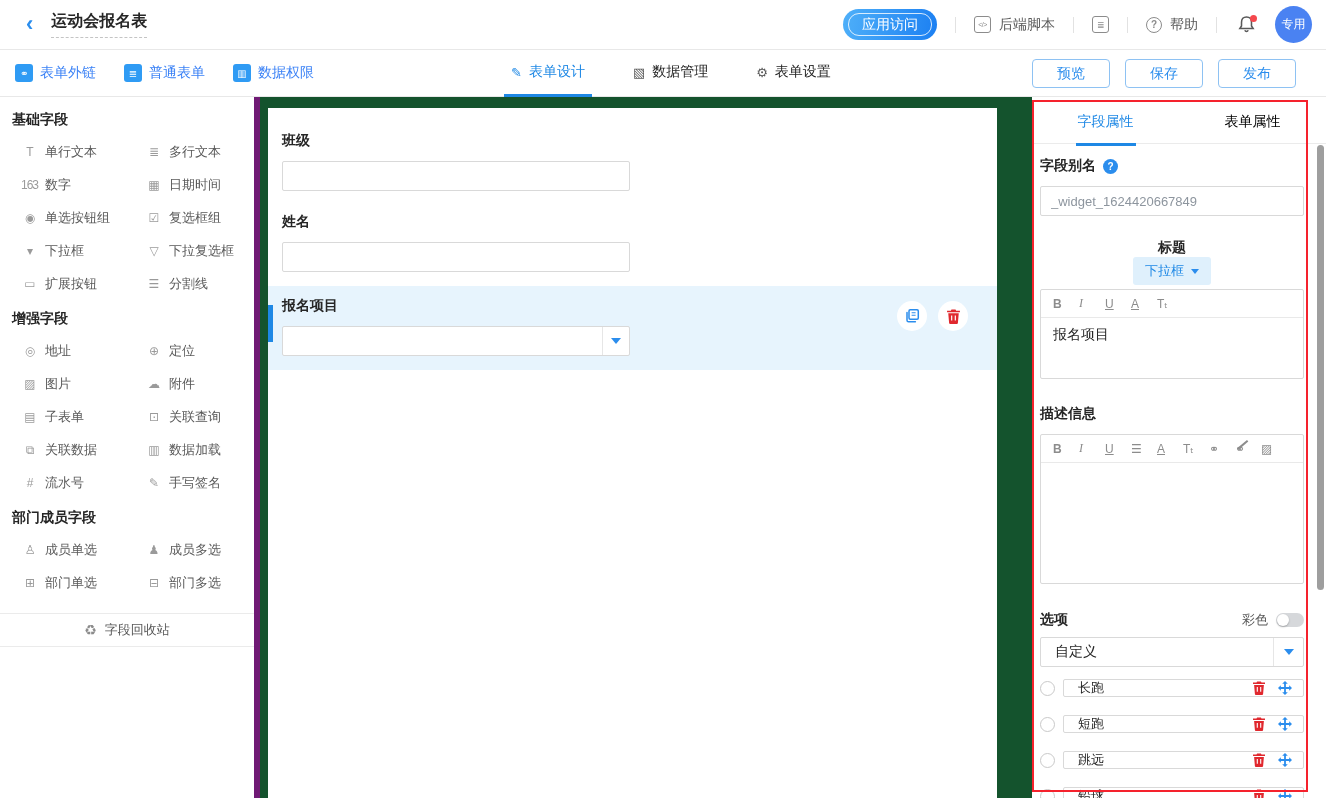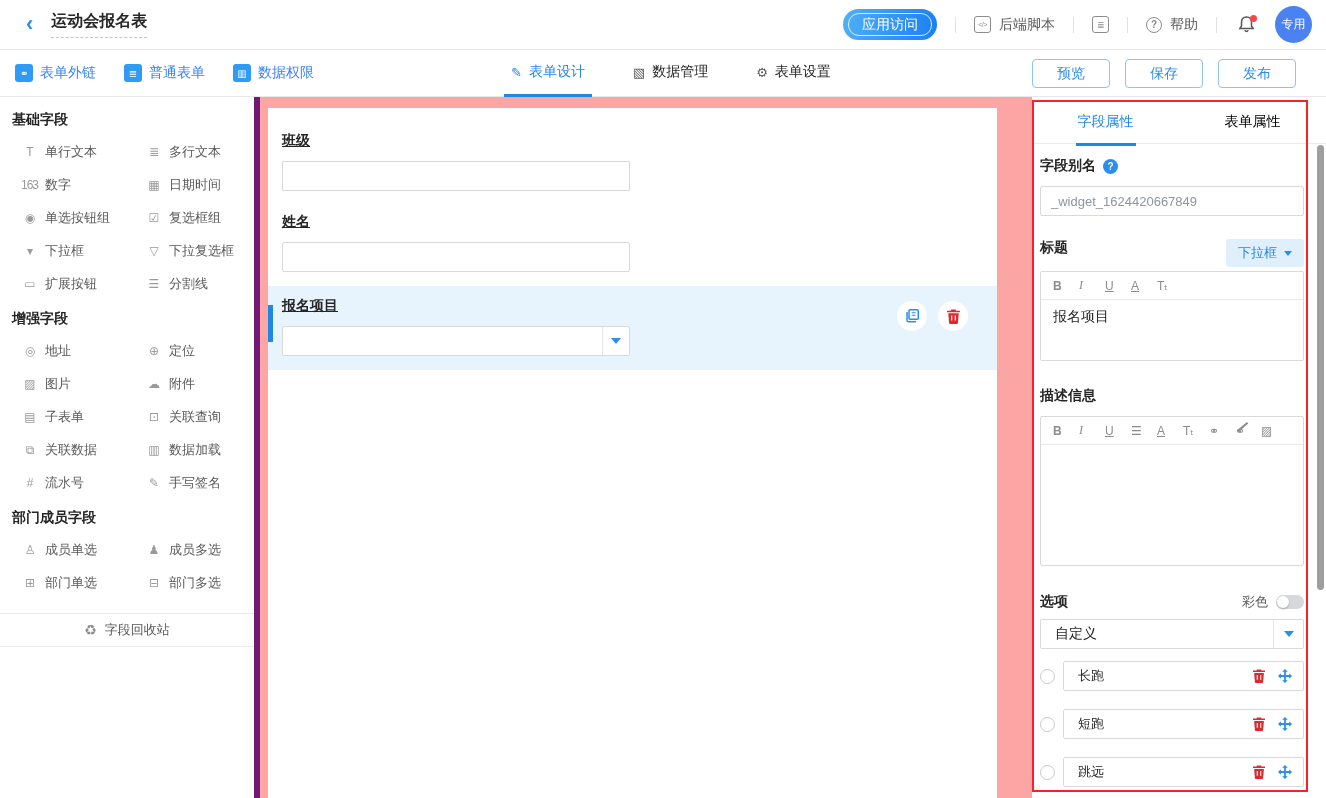--- a/index.html
+++ b/index.html
@@ -44,21 +44,21 @@
   .sidebar { width:260px; flex:0 0 260px; background:#fff; border-right:6px solid #701a75; padding:14px 12px 0; overflow:hidden; }
   .sec-title { font-size:14px; font-weight:bold; color:#262626; margin:10px 0 6px; }
   .sec-title:first-child { margin-top:0; }
   .fgrid { display:grid; grid-template-columns:124px 1fr; }
   .fitem { height:33px; display:flex; align-items:center; gap:6px; padding-left:8px; cursor:grab; color:#595959; font-size:13px; }
   .fitem .fic { width:19px; flex:0 0 19px; color:#9a9a9a; font-size:12px; text-align:center; letter-spacing:-1px; }
   .recycle { margin:14px -12px 0; height:34px; border-top:1px solid #ebebeb; border-bottom:1px solid #ebebeb; display:flex; align-items:center; justify-content:center; gap:8px; color:#595959; font-size:13px; cursor:pointer; }
   .recycle .ric { color:#8c8c8c; font-size:14px; }
 
   
-  .canvas { flex:1; background:#fca5a5; padding:11px 35px 0 8px; min-width:0;text-decoration:underline; }
+  .canvas { flex:1; background:#14532d; padding:11px 35px 0 8px; min-width:0; }
   .card { background:#fff; height:100%; padding:24px 14px 0; }
   .flabel { font-size:14px; font-weight:bold; color:#262626; margin-bottom:11px; }
   .finput { width:348px; height:30px; border:1px solid #d9d9d9; border-radius:2px; background:#fff; outline:none; padding:0 8px; font-size:13px; }
   .fblock + .fblock { margin-top:22px; }
   .sel-row { margin:14px -14px 0; padding:11px 14px 14px; background:#e7f4fd; position:relative; }
   .sel-bar { position:absolute; left:0; top:19px; width:5px; height:37px; background:#1e88e5; }
   .fselect { width:348px; height:30px; background:#fff; border:1px solid #d9d9d9; border-radius:2px; position:relative; cursor:pointer; }
   .caret-zone { position:absolute; right:0; top:0; width:27px; height:100%; border-left:1px solid #e6e6e6; display:flex; align-items:center; justify-content:center; }
   .caret { width:0; height:0; border-left:5px solid transparent; border-right:5px solid transparent; border-top:6px solid #2b8ded; }
   .actcircle { position:absolute; top:15px; width:30px; height:30px; border-radius:50%; background:#fff; display:flex; align-items:center; justify-content:center; cursor:pointer; }
@@ -70,21 +70,21 @@
   .panel-tabs { height:47px; display:flex; border-bottom:1px solid #ebebeb; }
   .ptab { flex:1; display:flex; align-items:center; justify-content:center; font-size:14px; color:#000000; cursor:pointer; }
   .ptab span { padding:18px 2px 12px; border-bottom:3px solid transparent; }
   .ptab.active { color:#1e88e5; }
   .ptab.active span { border-bottom-color:#1e88e5; }
   .pbody { padding:0 22px 0 8px; }
   .plabel { font-size:14px; font-weight:bold; color:#262626; display:flex; align-items:center; gap:7px; }
   .help-q { width:15px; height:15px; border-radius:50%; background:#2b8ded; color:#fff; font-size:10px; font-weight:bold; display:flex; align-items:center; justify-content:center; cursor:pointer; }
   .sec-alias { margin-top:13px; }
   .pinput { margin-top:11px; width:100%; height:30px; border:1px solid #d9d9d9; border-radius:2px; padding:0 10px; font-size:13px; color:#8d959e; outline:none; background:#fff; }
-  .row-title { margin-top:23px; display:flex; align-items:flex-start; justify-content:space-between; }
+  .row-title { margin-top:23px; display:flex; align-items:center; justify-content:space-between;flex-direction:column; }
   .type-chip { height:28px; background:#dff0fc; border-radius:3px; padding:0 12px; display:flex; align-items:center; gap:7px; color:#1e88e5; font-size:13px; cursor:pointer; }
   .chip-caret { width:0; height:0; border-left:4px solid transparent; border-right:4px solid transparent; border-top:5px solid #2b8ded; }
   .editor { border:1px solid #d9d9d9; border-radius:2px; background:#fff; }
   .editor.t1 { margin-top:4px; }
   .editor.t2 { margin-top:11px; }
   .etoolbar { height:28px; display:flex; align-items:center; padding:0 4px 0 12px; border-bottom:1px solid #e9e9e9; }
   .tico { width:26px; font-size:12px; color:#8c8c8c; cursor:pointer; }
   .tico.b { font-weight:bold; }
   .tico.i { font-style:italic; font-family:"Liberation Serif",serif; }
   .tico.u, .tico.a { text-decoration:underline; }
@@ -97,21 +97,21 @@
   .opt-head { margin-top:27px; display:flex; align-items:center; justify-content:space-between; }
   .color-wrap { display:flex; align-items:center; gap:8px; }
   .color-label { font-size:13px; color:#595959; }
   .toggle { width:28px; height:14px; border-radius:7px; background:#d6d8db; position:relative; cursor:pointer; }
   .toggle .knob { position:absolute; left:1px; top:1px; width:12px; height:12px; border-radius:50%; background:#fff; box-shadow:0 1px 2px rgba(0,0,0,.25); }
   .src-select { margin-top:8px; height:30px; border:1px solid #d9d9d9; border-radius:2px; background:#fff; position:relative; display:flex; align-items:center; padding-left:14px; font-size:14px; color:#262626; cursor:pointer; }
   .src-select .caret-zone { width:30px; border-left:1px solid #e6e6e6; }
   .opt { display:flex; align-items:center; margin-top:18px; }
   .opt.first { margin-top:12px; }
   .radio { width:15px; height:15px; border:1px solid #c9c9c9; border-radius:50%; background:#fff; margin-right:8px; flex:0 0 15px; cursor:pointer; }
-  .obox { flex:1; height:30px; border:1px solid #d9d9d9; border-radius:2px; background:#fff; display:flex; align-items:center; padding:0 11px 0 14px; }
+  .obox { flex:1; height:18px; border:1px solid #d9d9d9; border-radius:2px; background:#fff; display:flex; align-items:center; padding:0 11px 0 14px; }
   .obox .olabel { flex:1; font-size:13px; color:#262626; }
   .obox .oic { margin-left:12px; display:flex; cursor:pointer; }
   .annot { position:absolute; left:0; top:3px; width:276px; height:692px; border:2px solid #f5222d; pointer-events:none; z-index:6; }
   .pscroll { position:absolute; right:2px; top:48px; width:7px; height:445px; border-radius:4px; background:#9e9e9e; z-index:5; cursor:pointer; }
 </style>
 </head>
 <body>
 
 <div class="app">
 

